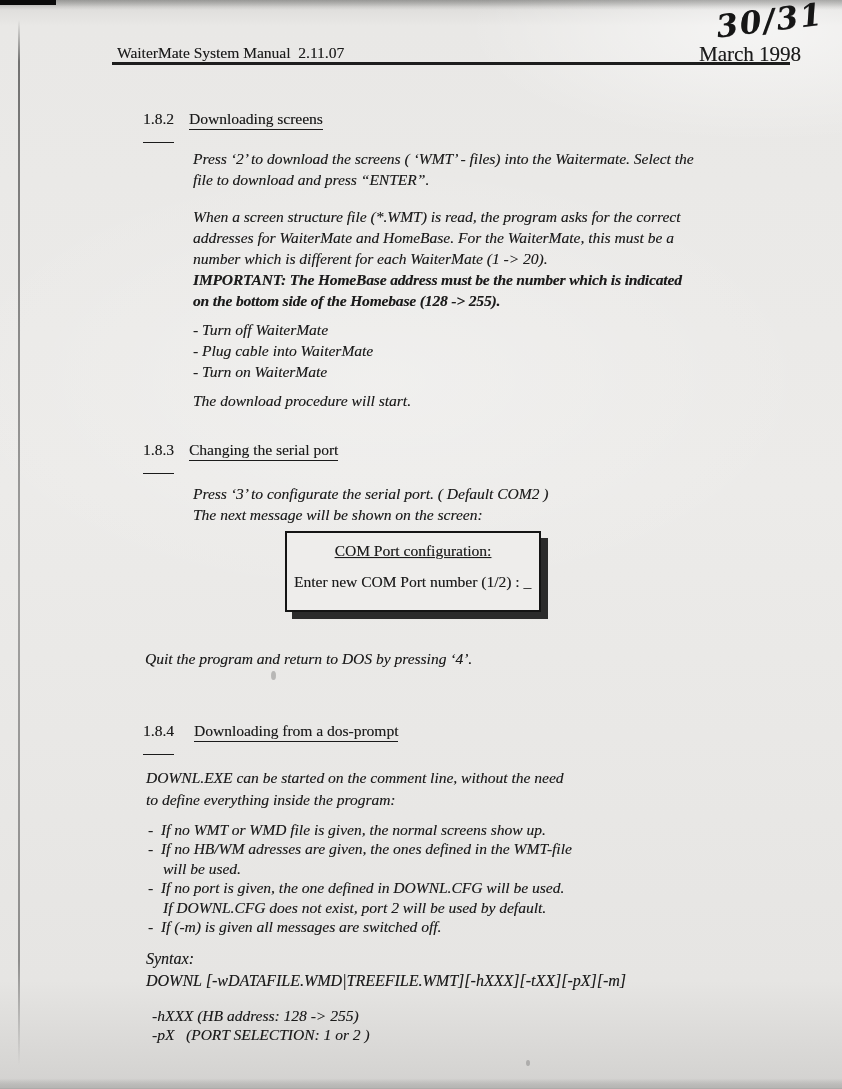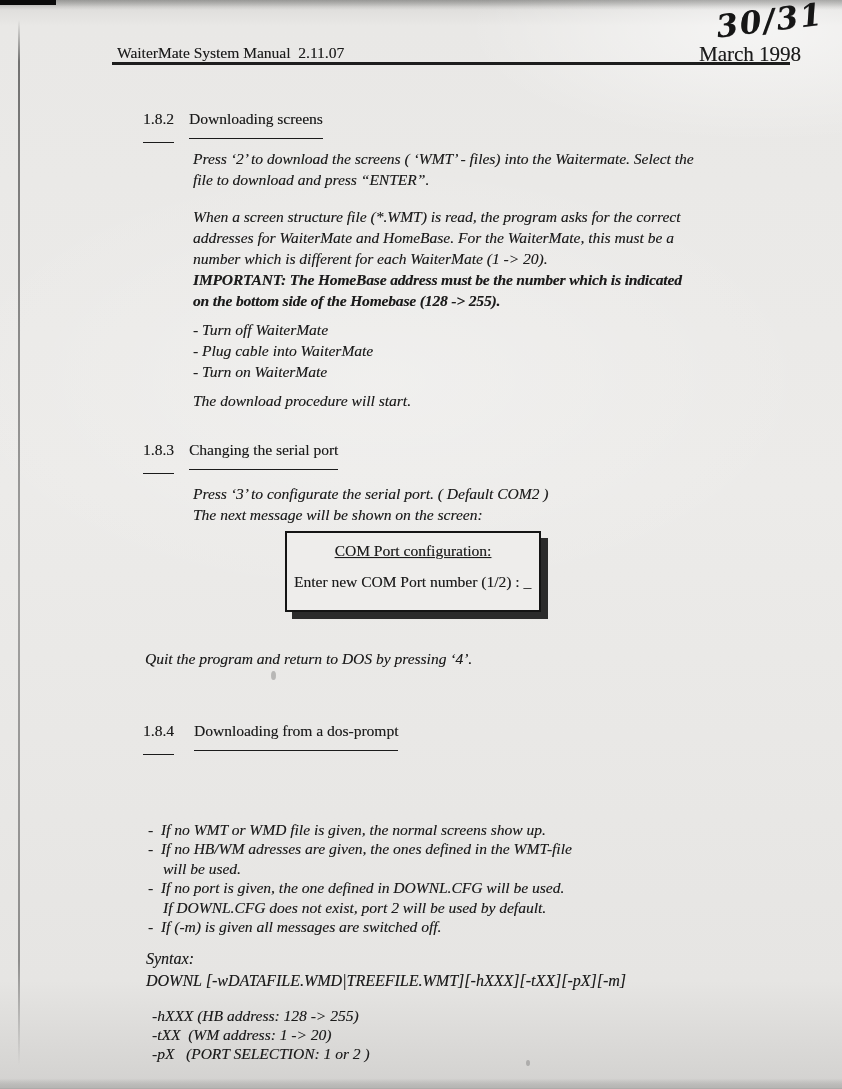--- a/index.html
+++ b/index.html
@@ -32,21 +32,21 @@
     background:rgba(80,80,80,0.30);filter:blur(0.6px);}
   
   .hand{left:716px;top:2px;font-size:31px;font-style:italic;font-weight:bold;
     font-family:"DejaVu Serif", serif;transform:rotate(-7deg);letter-spacing:2px;color:#161616;}
   .hdr-title{left:117px;top:44px;font-size:15.5px;white-space:pre;}
   .hdr-date{left:699px;top:42px;font-size:21px;white-space:pre;}
   .hdr-rule{left:112px;top:62px;width:678px;height:3px;background:#1d1d1d;}
   
   .sec{white-space:nowrap;font-size:15.5px;}
   .sec .num{display:inline-block;border-bottom:1.5px solid #1b1b1b;padding-bottom:14px;}
-  .sec .ttl{display:inline-block;border-bottom:1.5px solid #1b1b1b;padding-bottom:10px;margin-left:15px;}
+  .sec .ttl{display:inline-block;border-bottom:1.5px solid #1b1b1b;padding-bottom:1px;margin-left:15px;}
   
   .dialog{left:285px;top:531px;width:252px;height:77px;
     border:2px solid #141414;background:#eeedeb;box-shadow:7px 7px 0 #2b2b2b;}
   .dialog .dtitle{text-align:center;margin-top:9px;font-size:15.5px;text-decoration:underline;}
   .dialog .dprompt{margin-top:13px;margin-left:7px;font-size:15.5px;white-space:pre;}
   .syntax .line{font-size:16px;line-height:22px;}
   .opts .line{line-height:19px;}
   .blist .line{line-height:19.4px;}
   .blist .cont{padding-left:15px;}
 </style>
@@ -106,34 +106,37 @@
     <div class="dtitle ink">COM Port configuration:</div>
     <div class="dprompt ink">Enter new COM Port number (1/2) : _</div>
   </div>
 
   <div class="abs line ink" style="left:145px;top:648px;">Quit the program and return to DOS by pressing ‘4’.</div>
 
   <div class="abs sec ink" style="left:143px;top:722px;">
     <span class="num">1.8.4</span><span class="ttl" style="margin-left:20px;">Downloading from a dos-prompt</span>
   </div>
 
+  <div class="abs ink" style="left:146px;top:767px;">
+    <div class="line" style="line-height:22px;">DOWNL.EXE can be started on the comment line, without the need</div>
+    <div class="line" style="line-height:22px;">to define everything inside the program:</div>
+  </div>
 
   <div class="abs blist ink" style="left:148px;top:820px;">
     <div class="line">-  If no WMT or WMD file is given, the normal screens show up.</div>
     <div class="line">-  If no HB/WM adresses are given, the ones defined in the WMT-file</div>
     <div class="line cont">will be used.</div>
     <div class="line">-  If no port is given, the one defined in DOWNL.CFG will be used.</div>
     <div class="line cont">If DOWNL.CFG does not exist, port 2 will be used by default.</div>
     <div class="line">-  If (-m) is given all messages are switched off.</div>
   </div>
 
   <div class="abs syntax ink" style="left:146px;top:948px;">
     <div class="line">Syntax:</div>
     <div class="line">DOWNL [-wDATAFILE.WMD|TREEFILE.WMT][-hXXX][-tXX][-pX][-m]</div>
   </div>
 
   <div class="abs opts ink" style="left:152px;top:1006px;">
     <div class="line">-hXXX (HB address: 128 -&gt; 255)</div>
-    <div class="line">-tXX  (WM address: 1 -&gt; 20)</div>
     <div class="line">-pX   (PORT SELECTION: 1 or 2 )</div>
   </div>
 
 </div>
 
 </body></html>

